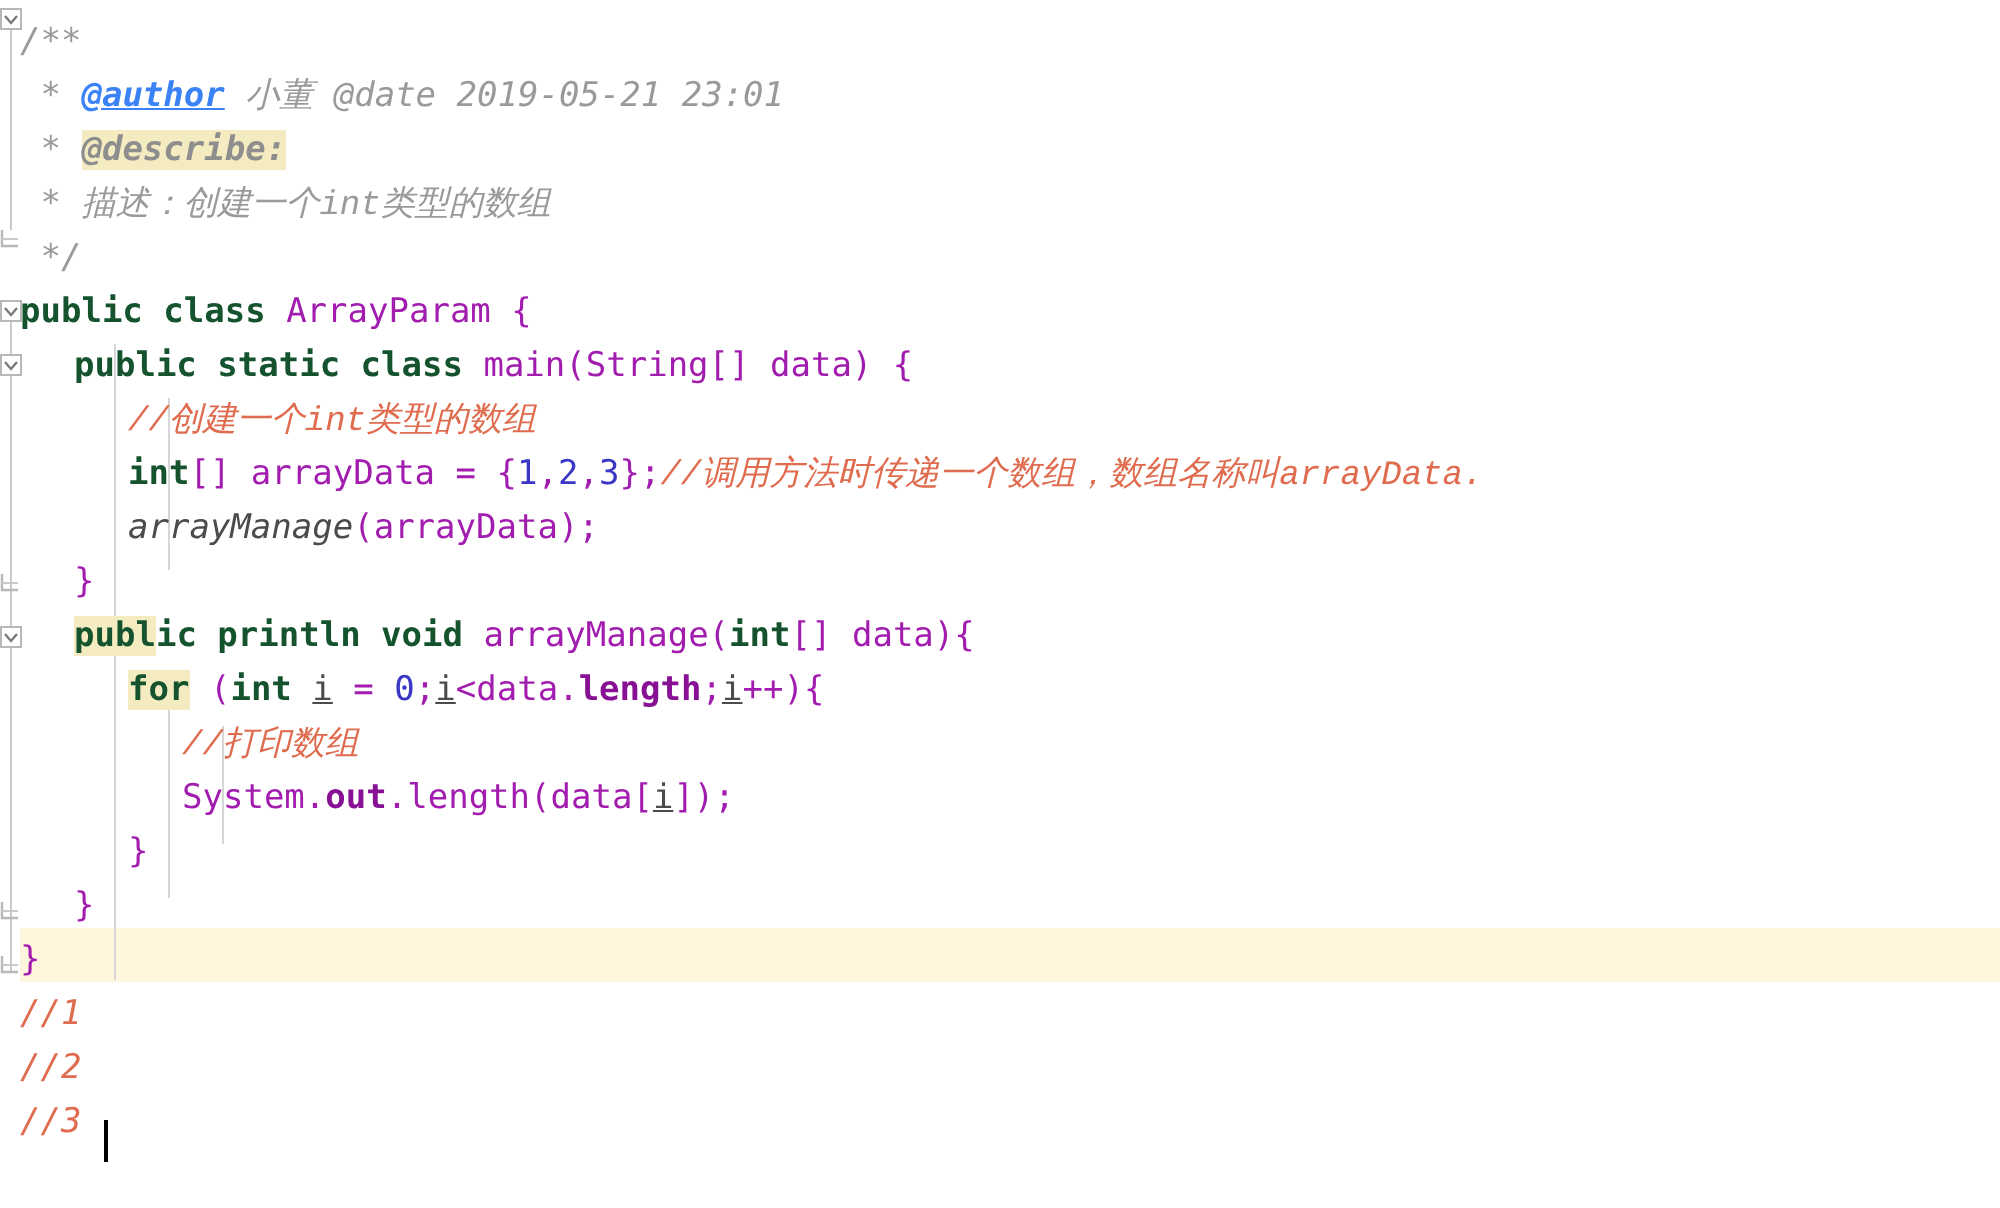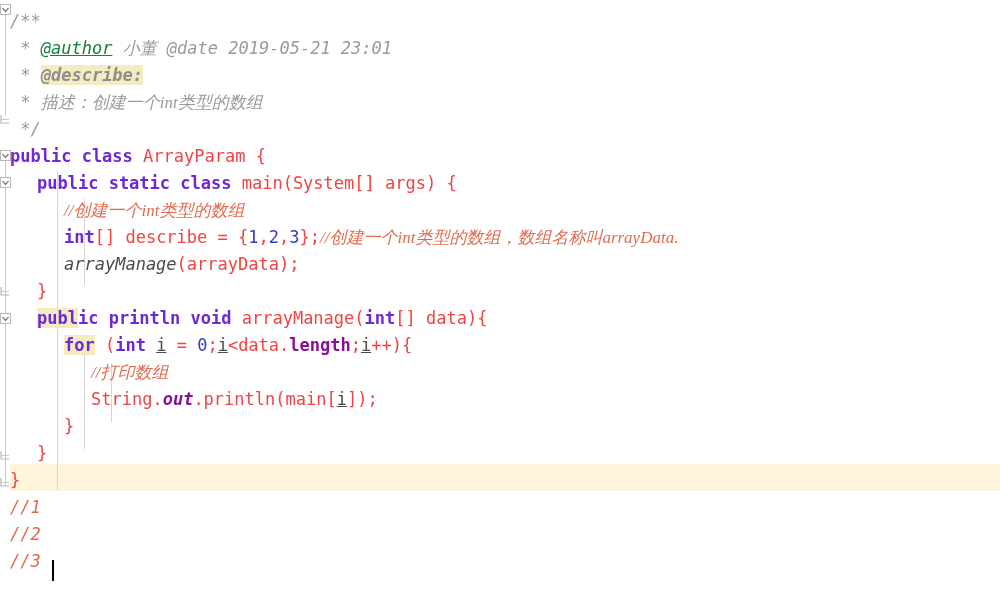--- a/index.html
+++ b/index.html
@@ -84,33 +84,33 @@
   }
   .caret {
     position: absolute;
     width: 2px;
     height: 21px;
     background: #000000;
     z-index: 6;
   }
 
   
-  .kw      { color: #6d28d9; font-weight: bold; }
-  .plain   { color: #ef4444; }
+  .kw      { color: #14532d; font-weight: bold; }
+  .plain   { color: #a21caf; }
   .num     { color: #3a37c6; }
   .cmt     { color: #e06c4f; font-style: italic; }
   .doc     { color: #9a9a9a; font-style: italic; }
   .doctag  { color: #8e8e8e; font-weight: bold; font-style: italic; }
-  .doctag-u{ color: #15803d; font-weight: normal; font-style: italic; text-decoration: underline; }
-  .statfld { color: #871094; font-weight: bold; font-style: italic; }
+  .doctag-u{ color: #3b82f6; font-weight: bold; font-style: italic; text-decoration: underline; }
+  .statfld { color: #871094; font-weight: bold; }
   .field   { color: #871094; font-weight: bold; }
   .statmth { color: #4b4b4b; font-style: italic; }
   .localvar{ color: #4b4b4b; text-decoration: underline; }
   .hl      { background: #f4ecc0; }
-  .cjk     { font-family: Liberation Serif, serif; text-align: right; }
+  .cjk     { font-family: Liberation Mono, monospace; text-align: right; }
 </style>
 </head>
 <body>
 
 <div id="editor">
 
   <div class="caret-row" id="caretRow" style="top: 464px;"></div>
 
   <div id="indentGuides">
       <div class="indent-guide" style="left: 57px; top: 172px; height: 318px;"></div>
@@ -174,29 +174,29 @@
       </div>
     </div>
 
   <div class="code" id="codeArea">
       <div class="line" style="top: 8px; padding-left: 10px;"><span class="doc">/**</span></div>
       <div class="line" style="top: 35px; padding-left: 10px;"><span class="doc"> * </span><span class="doctag-u">@author</span><span class="doc"> </span><span class="doc cjk">小董</span><span class="doc"> @date 2019-05-21 23:01</span></div>
       <div class="line" style="top: 62px; padding-left: 10px;"><span class="doc"> * </span><span class="doctag hl">@describe:</span></div>
       <div class="line" style="top: 89px; padding-left: 10px;"><span class="doc"> * </span><span class="doc cjk">描述：创建一个int类型的数组</span></div>
       <div class="line" style="top: 116px; padding-left: 10px;"><span class="doc"> */</span></div>
       <div class="line" style="top: 143px; padding-left: 10px;"><span class="kw">public class</span><span class="plain"> ArrayParam {</span></div>
-      <div class="line" style="top: 170px; padding-left: 37px;"><span class="kw">public static class</span><span class="plain"> main(System[] args) {</span></div>
+      <div class="line" style="top: 170px; padding-left: 37px;"><span class="kw">public static class</span><span class="plain"> main(String[] data) {</span></div>
       <div class="line" style="top: 197px; padding-left: 64px;"><span class="cmt cjk">//创建一个int类型的数组</span></div>
-      <div class="line" style="top: 224px; padding-left: 64px;"><span class="kw">int</span><span class="plain">[] describe = {</span><span class="num">1</span><span class="plain">,</span><span class="num">2</span><span class="plain">,</span><span class="num">3</span><span class="plain">};</span><span class="cmt cjk">//创建一个int类型的数组，数组名称叫arrayData.</span></div>
+      <div class="line" style="top: 224px; padding-left: 64px;"><span class="kw">int</span><span class="plain">[] arrayData = {</span><span class="num">1</span><span class="plain">,</span><span class="num">2</span><span class="plain">,</span><span class="num">3</span><span class="plain">};</span><span class="cmt cjk">//调用方法时传递一个数组，数组名称叫arrayData.</span></div>
       <div class="line" style="top: 251px; padding-left: 64px;"><span class="statmth">arrayManage</span><span class="plain">(arrayData);</span></div>
       <div class="line" style="top: 278px; padding-left: 37px;"><span class="plain">}</span></div>
       <div class="line" style="top: 305px; padding-left: 37px;"><span class="kw hl">publ</span><span class="kw">ic println void</span><span class="plain"> arrayManage(</span><span class="kw">int</span><span class="plain">[] data){</span></div>
       <div class="line" style="top: 332px; padding-left: 64px;"><span class="kw hl">for</span><span class="plain"> (</span><span class="kw">int</span><span class="plain"> </span><span class="localvar">i</span><span class="plain"> = </span><span class="num">0</span><span class="plain">;</span><span class="localvar">i</span><span class="plain">&lt;data.</span><span class="field">length</span><span class="plain">;</span><span class="localvar">i</span><span class="plain">++){</span></div>
       <div class="line" style="top: 359px; padding-left: 91px;"><span class="cmt cjk">//打印数组</span></div>
-      <div class="line" style="top: 386px; padding-left: 91px;"><span class="plain">String.</span><span class="statfld">out</span><span class="plain">.println(main[</span><span class="localvar">i</span><span class="plain">]);</span></div>
+      <div class="line" style="top: 386px; padding-left: 91px;"><span class="plain">System.</span><span class="statfld">out</span><span class="plain">.length(data[</span><span class="localvar">i</span><span class="plain">]);</span></div>
       <div class="line" style="top: 413px; padding-left: 64px;"><span class="plain">}</span></div>
       <div class="line" style="top: 440px; padding-left: 37px;"><span class="plain">}</span></div>
       <div class="line" style="top: 467px; padding-left: 10px;"><span class="plain">}</span></div>
       <div class="line" style="top: 494px; padding-left: 10px;"><span class="cmt">//1</span></div>
       <div class="line" style="top: 521px; padding-left: 10px;"><span class="cmt">//2</span></div>
       <div class="line" style="top: 548px; padding-left: 10px;"><span class="cmt">//3</span></div>
     </div>
 
   <div class="caret" id="caretEl" style="left: 52px; top: 560px;"></div>
 

